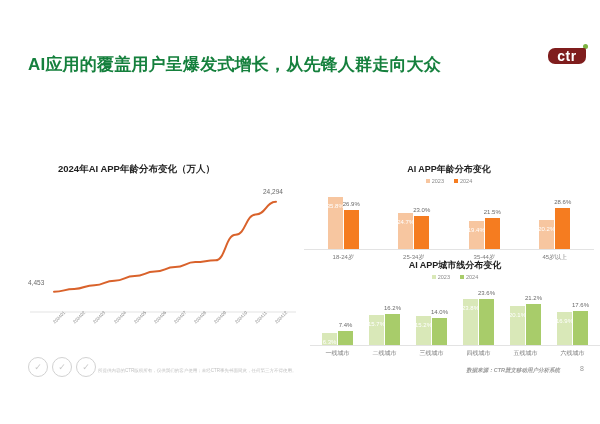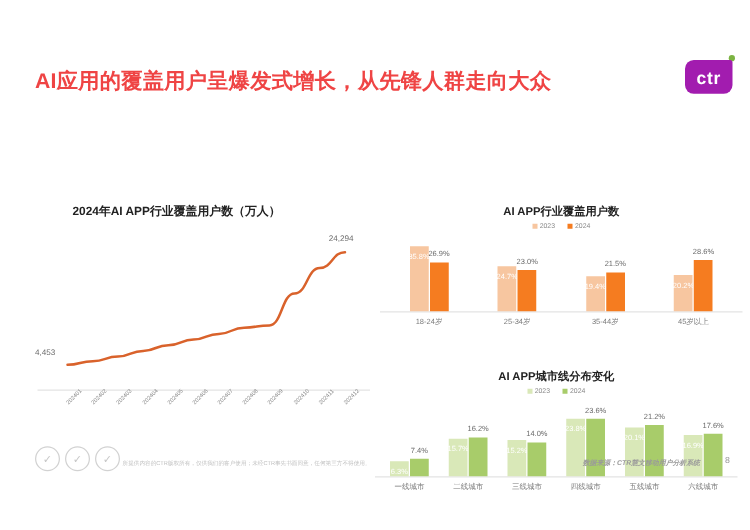--- a/index.html
+++ b/index.html
@@ -18,31 +18,31 @@
     overflow: hidden;
   }
 
   
   .title {
     position: absolute;
     left: 28px;
     top: 53px;
     font-size: 17px;
     font-weight: bold;
-    color: #ef4444;
+    color: #15803d;
     letter-spacing: 0.2px;
     white-space: nowrap;
   }
   .logo {
     position: absolute;
     right: 14px;
     top: 48px;
     width: 38px;
-    height: 27px;
-    background: #a21caf;
+    height: 16px;
+    background: #7f1d1d;
     border-radius: 7px 2px 7px 7px;
     color: #ffffff;
     font-size: 14px;
     font-weight: bold;
     display: flex;
     align-items: center;
     justify-content: center;
     letter-spacing: 0.5px;
   }
   .logo-dot {
@@ -111,21 +111,21 @@
     transform-origin: left top;
     white-space: nowrap;
   }
 
   
   .chart-bars {
     position: absolute;
     width: 290px;
   }
   #age-chart  { left: 304px; top: 163px; height: 92px; }
-  #city-chart { left: 300px; top: 259px; height: 92px; margin-top: 36px; }
+  #city-chart { left: 310px; top: 259px; height: 92px; }
 
   .chart-title-right {
     font-size: 9px;
     font-weight: bold;
     color: #222;
     text-align: center;
     margin-bottom: 2px;
   }
   .legend {
     display: flex;
@@ -237,21 +237,21 @@
 <div id="slide">
 
   <div class="title">AI应用的覆盖用户呈爆发式增长，从先锋人群走向大众</div>
   <div class="logo-dot"></div>
   <div class="logo">ctr</div>
 
   <div class="bullets">
   </div>
 
   <div class="chart-line-wrap">
-    <div class="chart-title-left">2024年AI APP行业覆盖用户数（万人）</div>
+    <div class="chart-title-left">2024年AI APP年龄分布变化（万人）</div>
     <div style="position:relative;">
       <svg class="line-svg" id="line-svg" width="272" height="140" viewBox="0 0 272 140">
           <line x1="4" y1="132" x2="270" y2="132" stroke="#e3e3e3" stroke-width="1"></line>
           <path d="M28.0,111.8 C38.1,111.8 38.1,108.9 48.2,108.9 C58.3,108.9 58.3,105.2 68.4,105.2 C78.5,105.2 78.5,100.7 88.5,100.7 C98.6,100.7 98.6,96.1 108.7,96.1 C118.8,96.1 118.8,91.6 128.9,91.6 C139.0,91.6 139.0,87.1 149.1,87.1 C159.2,87.1 159.2,82.1 169.3,82.1 C179.4,82.1 179.4,80.3 189.5,80.3 C199.5,80.3 199.5,54.8 209.6,54.8 C219.7,54.8 219.7,34.4 229.8,34.4 C239.9,34.4 239.9,21.7 250.0,21.7" fill="none" stroke="#D9622B" stroke-width="2" stroke-linecap="round"></path>
         </svg>
       <div class="line-start-label" id="lbl-start" style="left: 2px; top: 98.7902px;">4,453</div>
       <div class="line-end-label" id="lbl-end" style="left: 237px; top: 7.74262px;">24,294</div>
     </div>
     <div class="xlabels" id="line-xlabels">
         <div class="xlabel" style="left: 24px; top: 1px;">202401</div>
@@ -263,21 +263,21 @@
         <div class="xlabel" style="left: 145.091px; top: 1px;">202407</div>
         <div class="xlabel" style="left: 165.273px; top: 1px;">202408</div>
         <div class="xlabel" style="left: 185.455px; top: 1px;">202409</div>
         <div class="xlabel" style="left: 205.636px; top: 1px;">202410</div>
         <div class="xlabel" style="left: 225.818px; top: 1px;">202411</div>
         <div class="xlabel" style="left: 246px; top: 1px;">202412</div>
       </div>
   </div>
 
   <div class="chart-bars" id="age-chart">
-    <div class="chart-title-right">AI APP行业覆盖用户数</div>
+    <div class="chart-title-right">AI APP年龄分布变化</div>
     <div class="legend" id="age-legend">
         <div class="legend-item">
           <span class="legend-swatch" style="background: rgb(247, 198, 160);"></span>
           <span>2023</span>
         </div>
         <div class="legend-item">
           <span class="legend-swatch" style="background: rgb(245, 124, 32);"></span>
           <span>2024</span>
         </div>
       </div>

